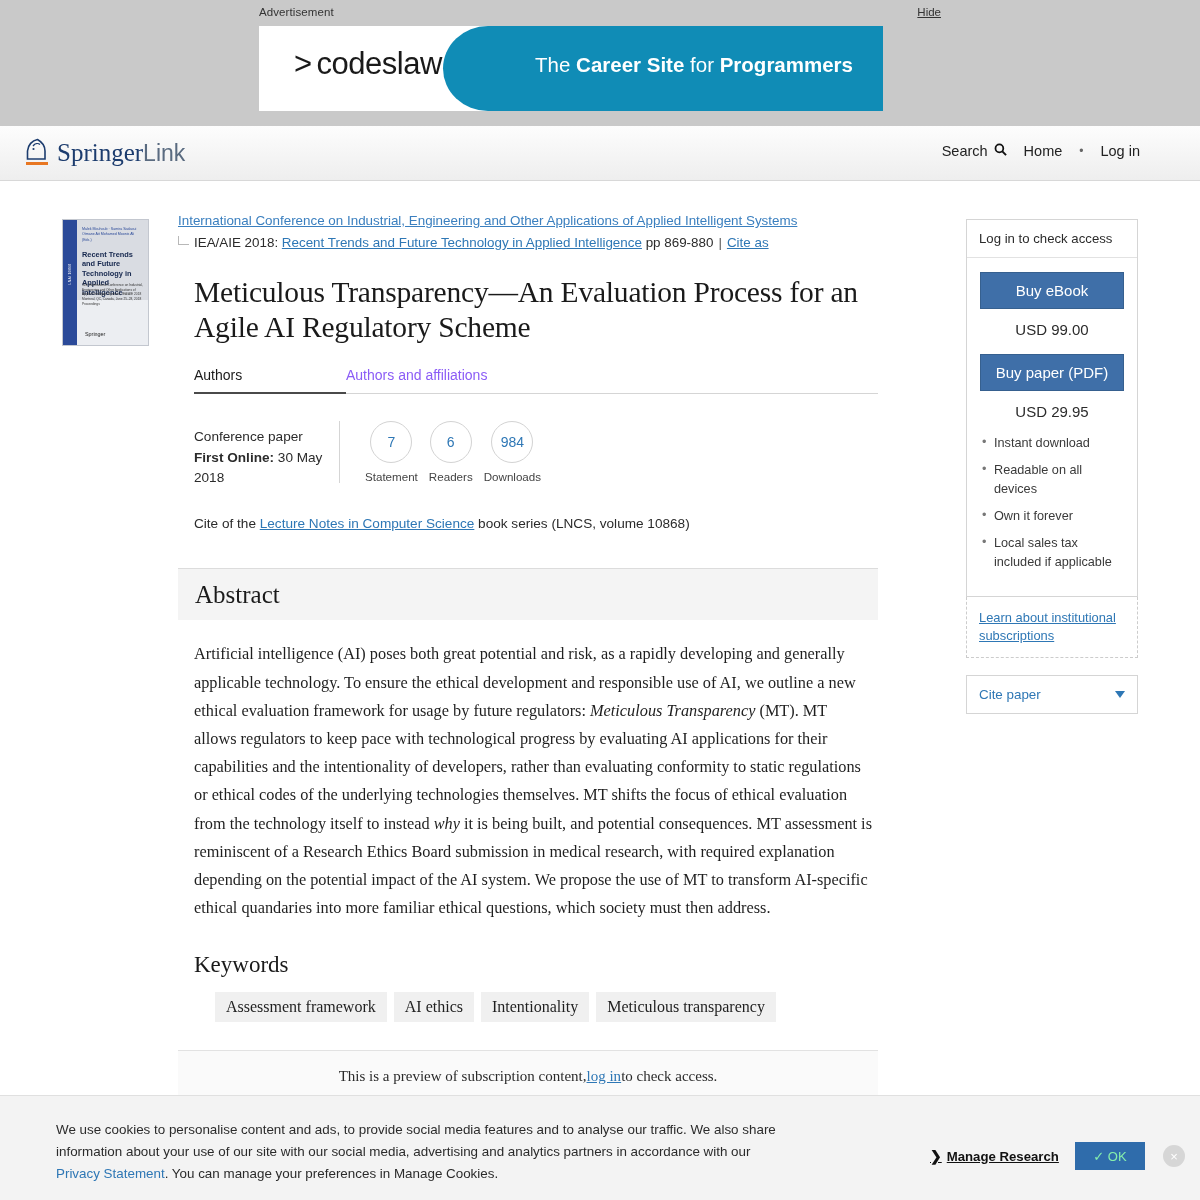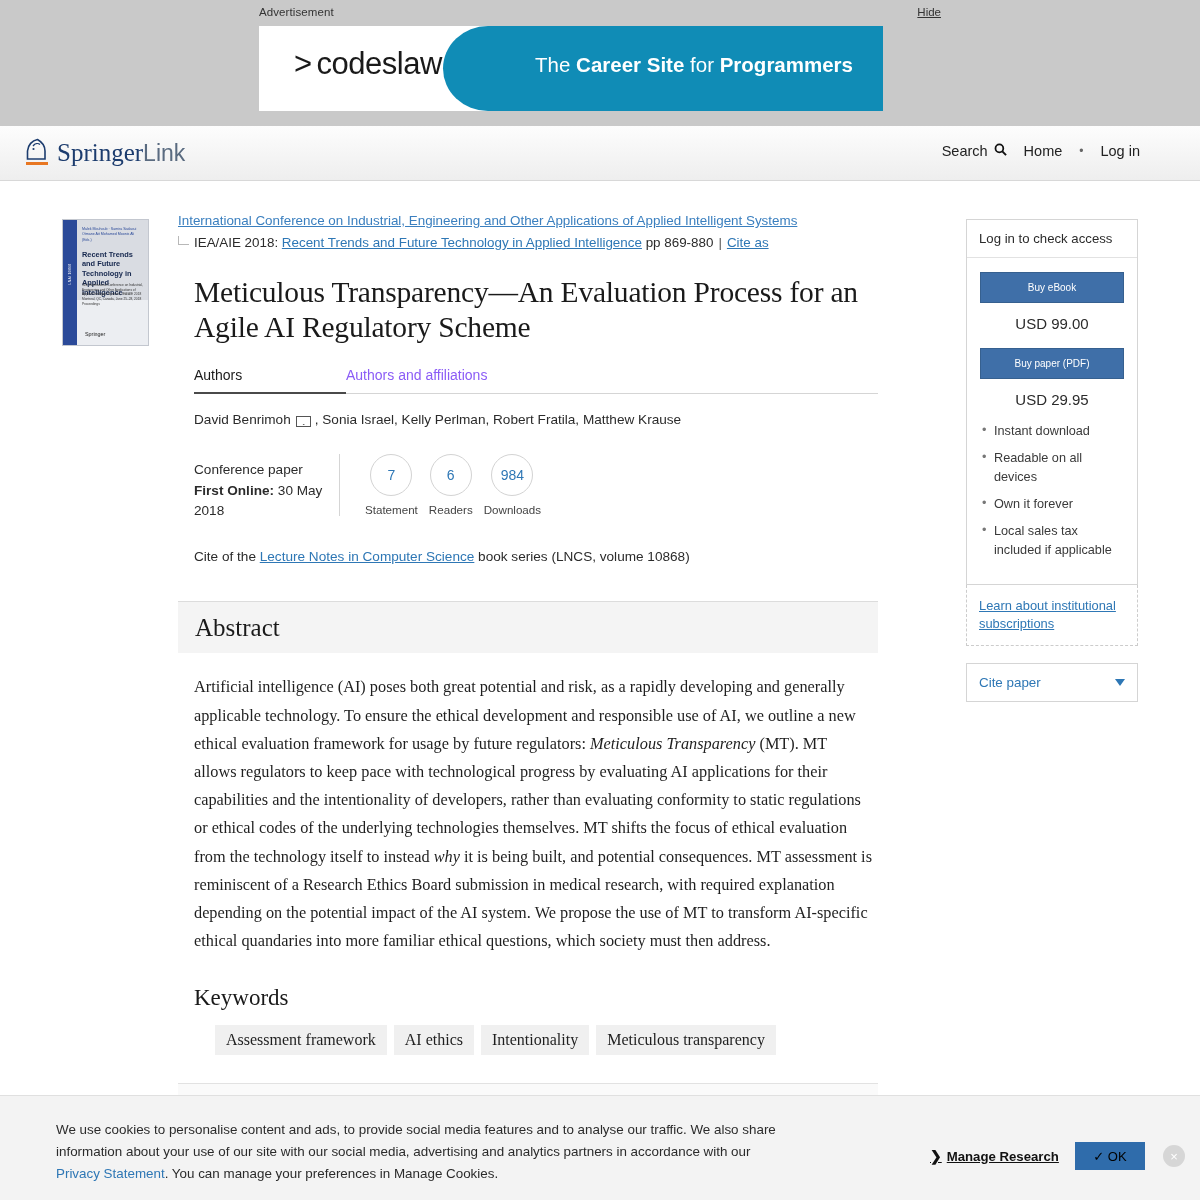--- a/index.html
+++ b/index.html
@@ -233,21 +233,21 @@
   .sidebar { position: absolute; left: 966px; top: 38px; width: 172px; }
   .access-box { border: 1px solid #d5d5d5; background: #fff; }
   .access-head {
     padding: 11px 12px; font-size: 13.2px; color: #2b2b2b;
     border-bottom: 1px solid #e2e2e2;
   }
   .access-body { padding: 14px 13px 16px 13px; }
   .btn-buy {
     display: block; width: 100%; padding: 9px 0;
     background: #3f6fa8; border: 1px solid #36608f;
-    color: #fff; font-size: 10px; text-align: center;
+    color: #fff; font-size: 15px; text-align: center;
     cursor: pointer; font-family: "Liberation Sans", sans-serif;
   }
   .price { text-align: center; font-size: 15px; color: #2b2b2b; margin: 12px 0 16px 0; }
   .price.last { margin-bottom: 14px; }
   .perks { list-style: none; margin: 0; padding: 0; }
   .perks li {
     font-size: 12.7px; color: #3a3a3a; line-height: 1.55;
     padding-left: 14px; position: relative; margin-bottom: 7px;
   }
   .perks li:before {
@@ -283,21 +283,21 @@
   .cookie-text a { color: #2e77b5; text-decoration: none; }
   .manage {
     position: absolute; left: 930px; top: 1148px;
     font-size: 13.2px; font-weight: 700; color: #111;
     text-decoration: underline; cursor: pointer;
     display: flex; align-items: center; gap: 5px;
   }
   .manage .chev { font-weight: 700; font-size: 14px; text-decoration: none; }
   .ok-btn {
     position: absolute; left: 1075px; top: 1142px;
-    width: 70px; height: 28px; background: #2f6cab; color: #000000;
+    width: 70px; height: 28px; background: #2f6cab; color: #86efac;
     font-size: 13px; display: flex; align-items: center; justify-content: center; gap: 5px;
     cursor: pointer; border: none;
   }
   .close-x {
     position: absolute; left: 1163px; top: 1145px;
     width: 22px; height: 22px; border-radius: 50%;
     background: #d6d6d6; color: #fff; font-size: 13px;
     display: flex; align-items: center; justify-content: center;
     cursor: pointer;
   }
@@ -381,25 +381,20 @@
       </div>
     </div>
 
     <h1 class="title">Meticulous Transparency—An Evaluation Process for an Agile AI Regulatory Scheme</h1>
 
     <div class="tabs">
       <div class="tab active">Authors</div>
       <div class="tab link">Authors and affiliations</div>
     </div>
 
-    <div class="authors">
-      <span>David Benrimoh</span>
-      <span class="env"></span>
-      <span>, Sonia Israel, Kelly Perlman, Robert Fratila, Matthew Krause</span>
-    </div>
 
     <div class="meta-row">
       <div class="meta-left">
         <div>Conference paper</div>
         <div>
           <b>First Online:</b>
           <span>30 May 2018</span>
         </div>
       </div>
       <div class="metrics">

